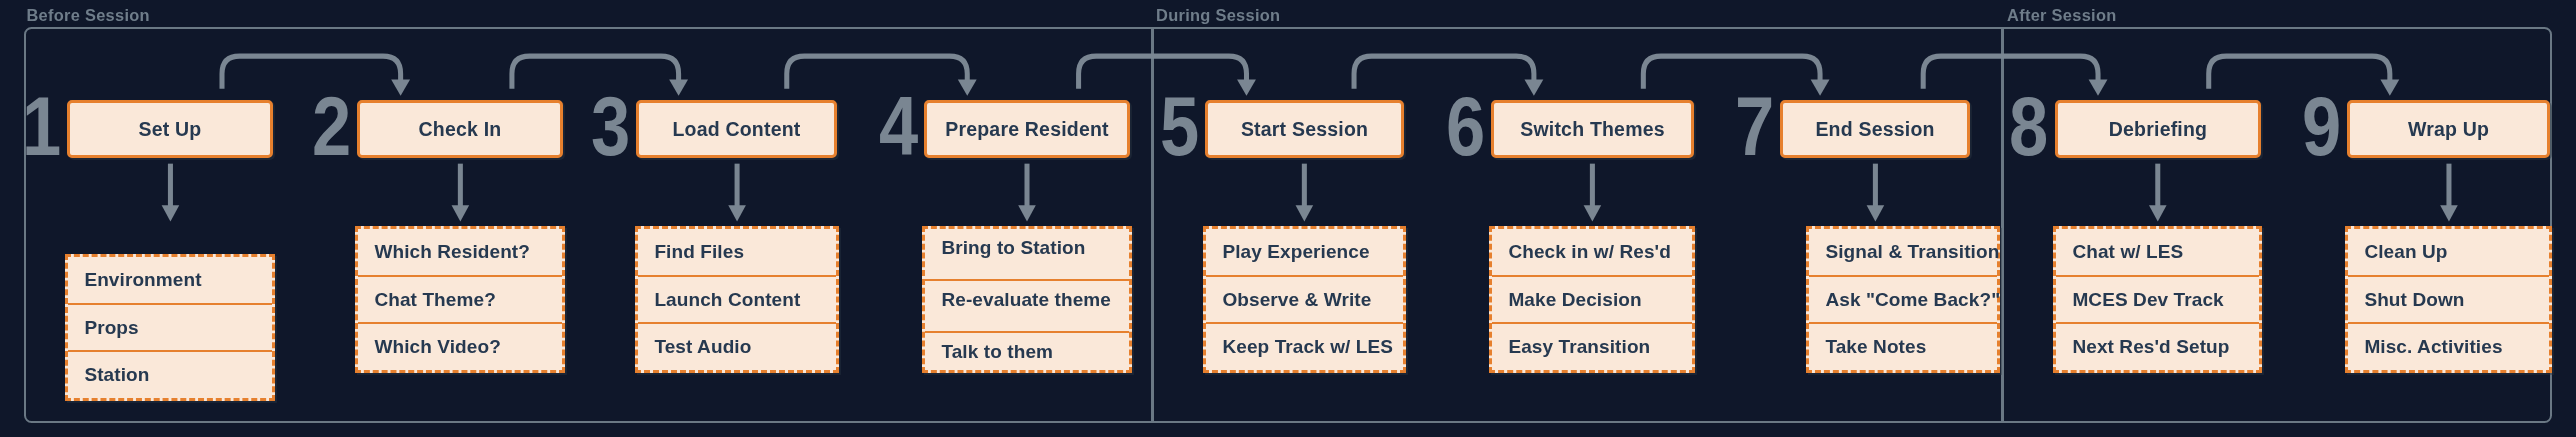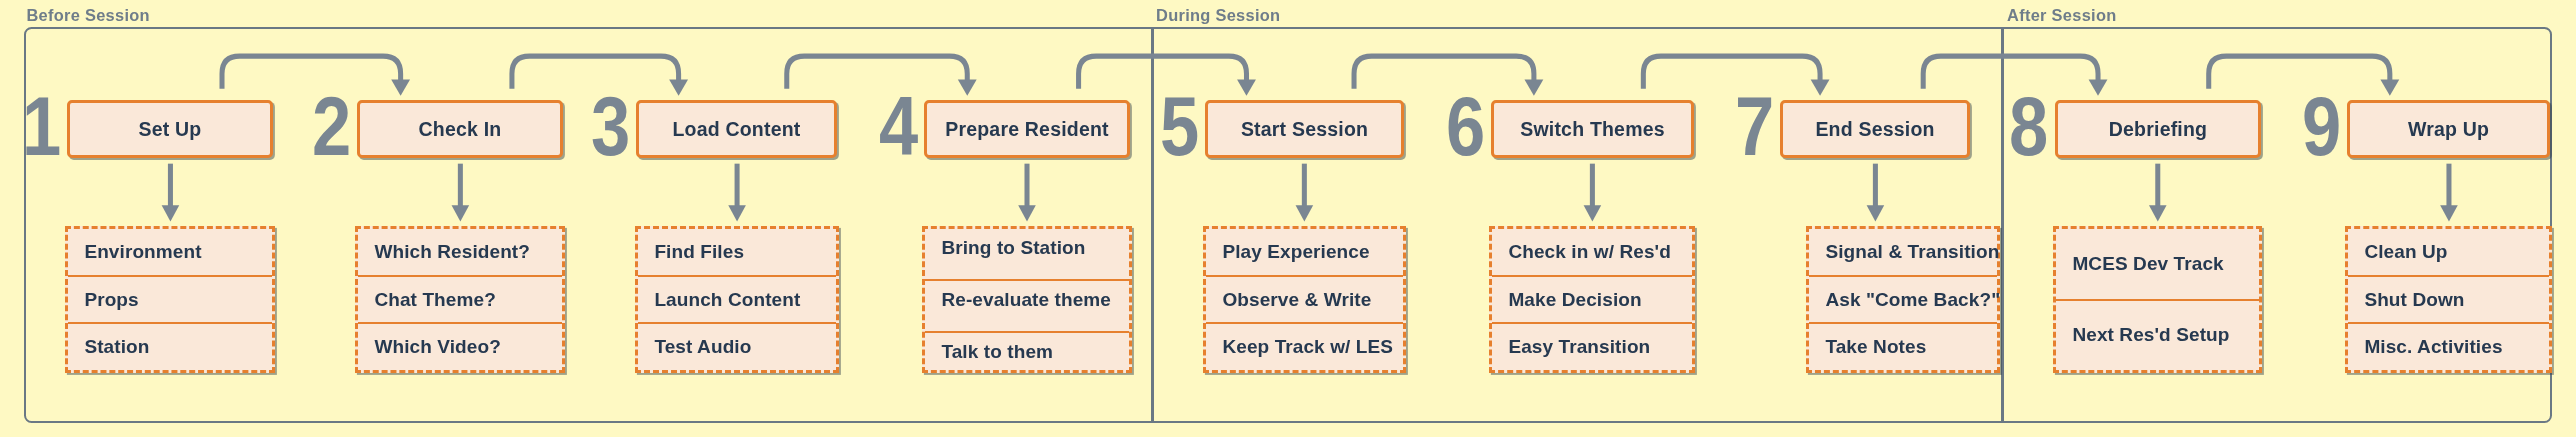--- a/index.html
+++ b/index.html
@@ -1,19 +1,19 @@
 <!DOCTYPE html>
 <html style="font-size:10px"><head>
 <meta charset="utf-8">
 <style>
   html,body{margin:0;padding:0;background:#435D5C;}
   .canvas{
     position:relative;
     width:2576px;height:438px;
-    background:#fef9c3;
+    background:#0f172a;
     font-family:"Liberation Sans", sans-serif;
     overflow:hidden;
   }
   .section-label{
     position:absolute;top:6.3px;
     font-size:16.4px;font-weight:700;color:#6F7D8A;
     letter-spacing:0.3px;white-space:nowrap;
   }
   .frame{
     position:absolute;left:24px;top:27px;
@@ -112,21 +112,21 @@
     </svg>
 
   <div id="steps-layer">
       <div class="step">
       <div class="step-number" style="left: -46px; width: 107px;">
           <span>1</span>
         </div>
       <div class="step-box" style="left: 67px; width: 206px;">
         <span class="step-title">Set Up</span>
       </div>
-      <div class="step-items" style="left: 65px; width: 210px;">
+      <div class="step-items" style="left: 65px; width: 210px; margin-top: 28px;">
           <div class="step-item">Environment</div>
           <div class="step-item">Props</div>
           <div class="step-item">Station</div>
         </div>
     </div>
       <div class="step">
       <div class="step-number" style="left: 244px; width: 107px;">
           <span>2</span>
         </div>
       <div class="step-box" style="left: 357px; width: 206px;">
@@ -204,20 +204,21 @@
         </div>
     </div>
       <div class="step">
       <div class="step-number" style="left: 1941px; width: 107px;">
           <span>8</span>
         </div>
       <div class="step-box" style="left: 2055px; width: 206px;">
         <span class="step-title">Debriefing</span>
       </div>
       <div class="step-items" style="left: 2053px; width: 209px;">
+          <div class="step-item">Chat w/ LES</div>
           <div class="step-item">MCES Dev Track</div>
           <div class="step-item">Next Res'd Setup</div>
         </div>
     </div>
       <div class="step">
       <div class="step-number" style="left: 2234px; width: 107px;">
           <span>9</span>
         </div>
       <div class="step-box" style="left: 2347px; width: 203px;">
         <span class="step-title">Wrap Up</span>

